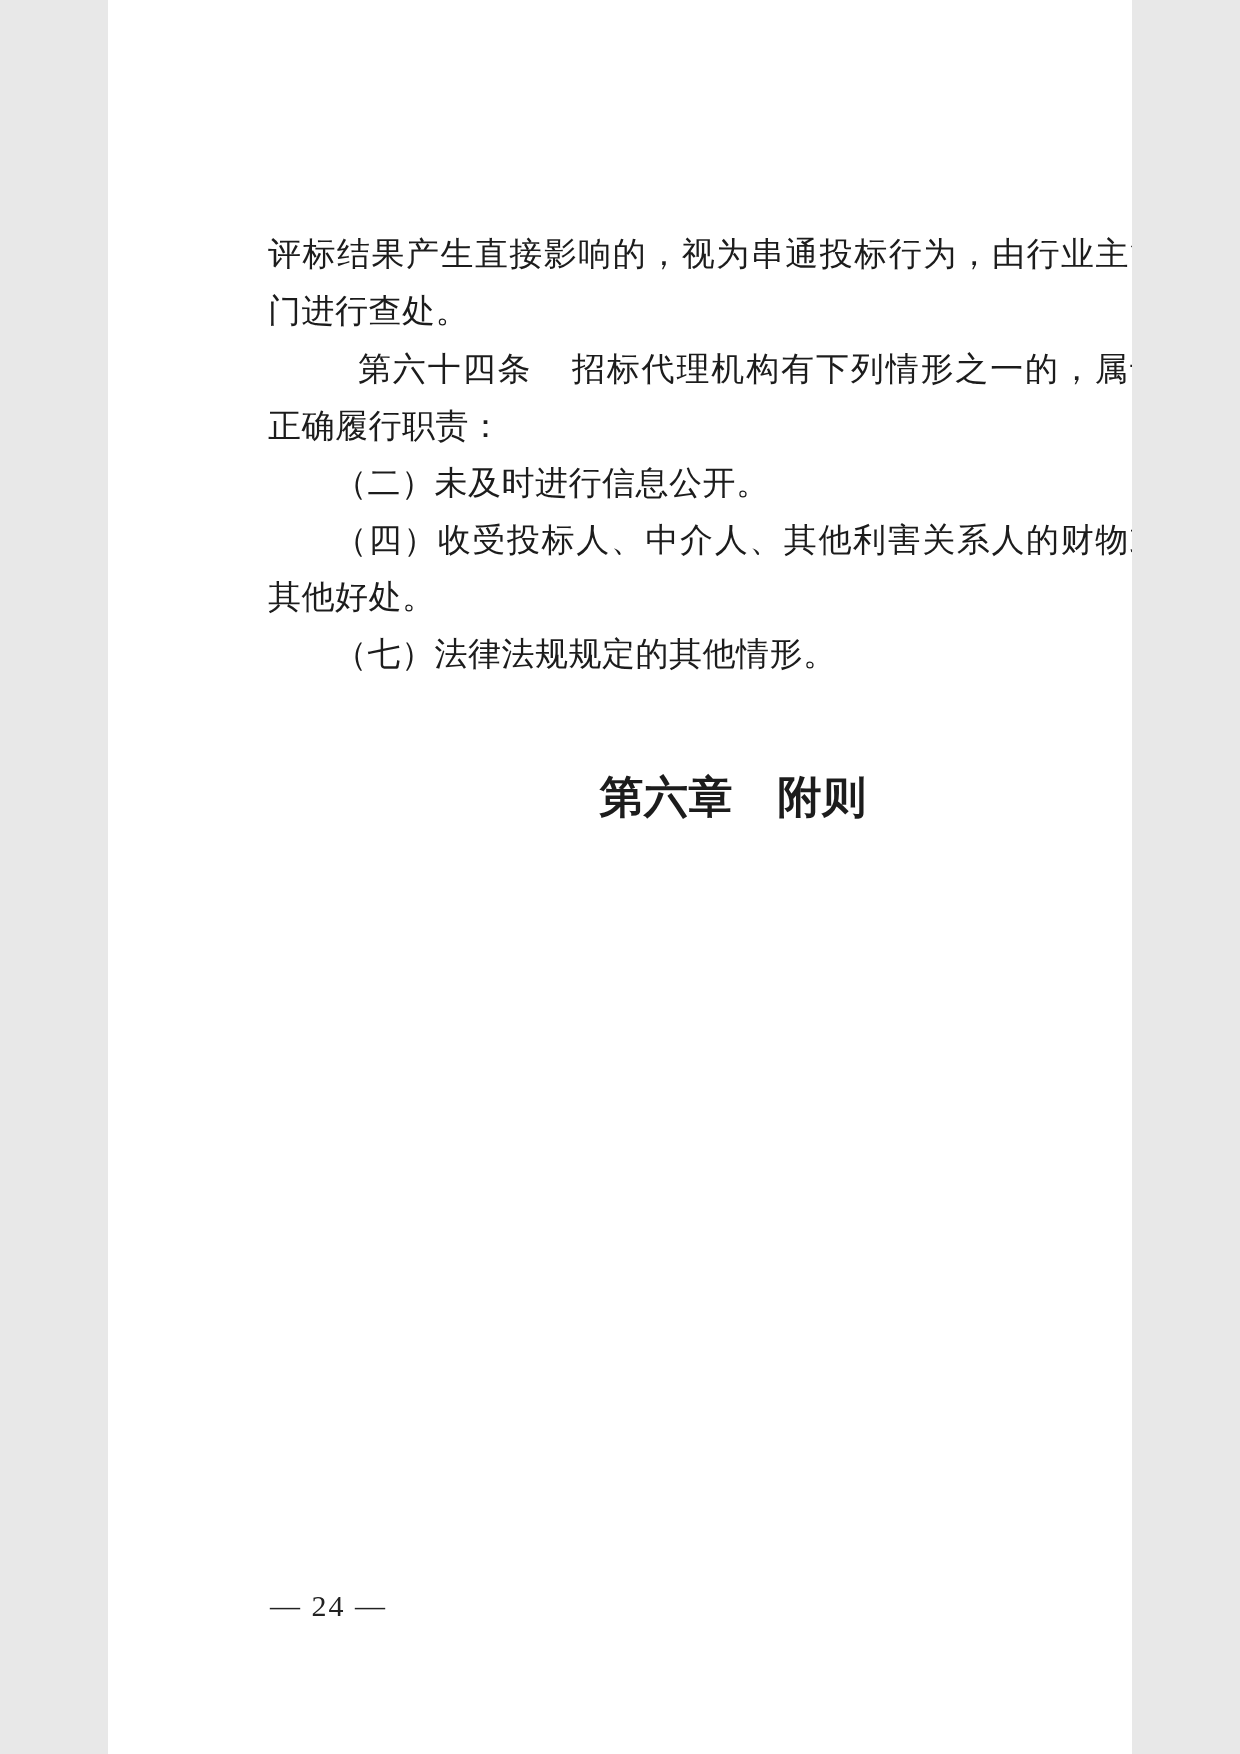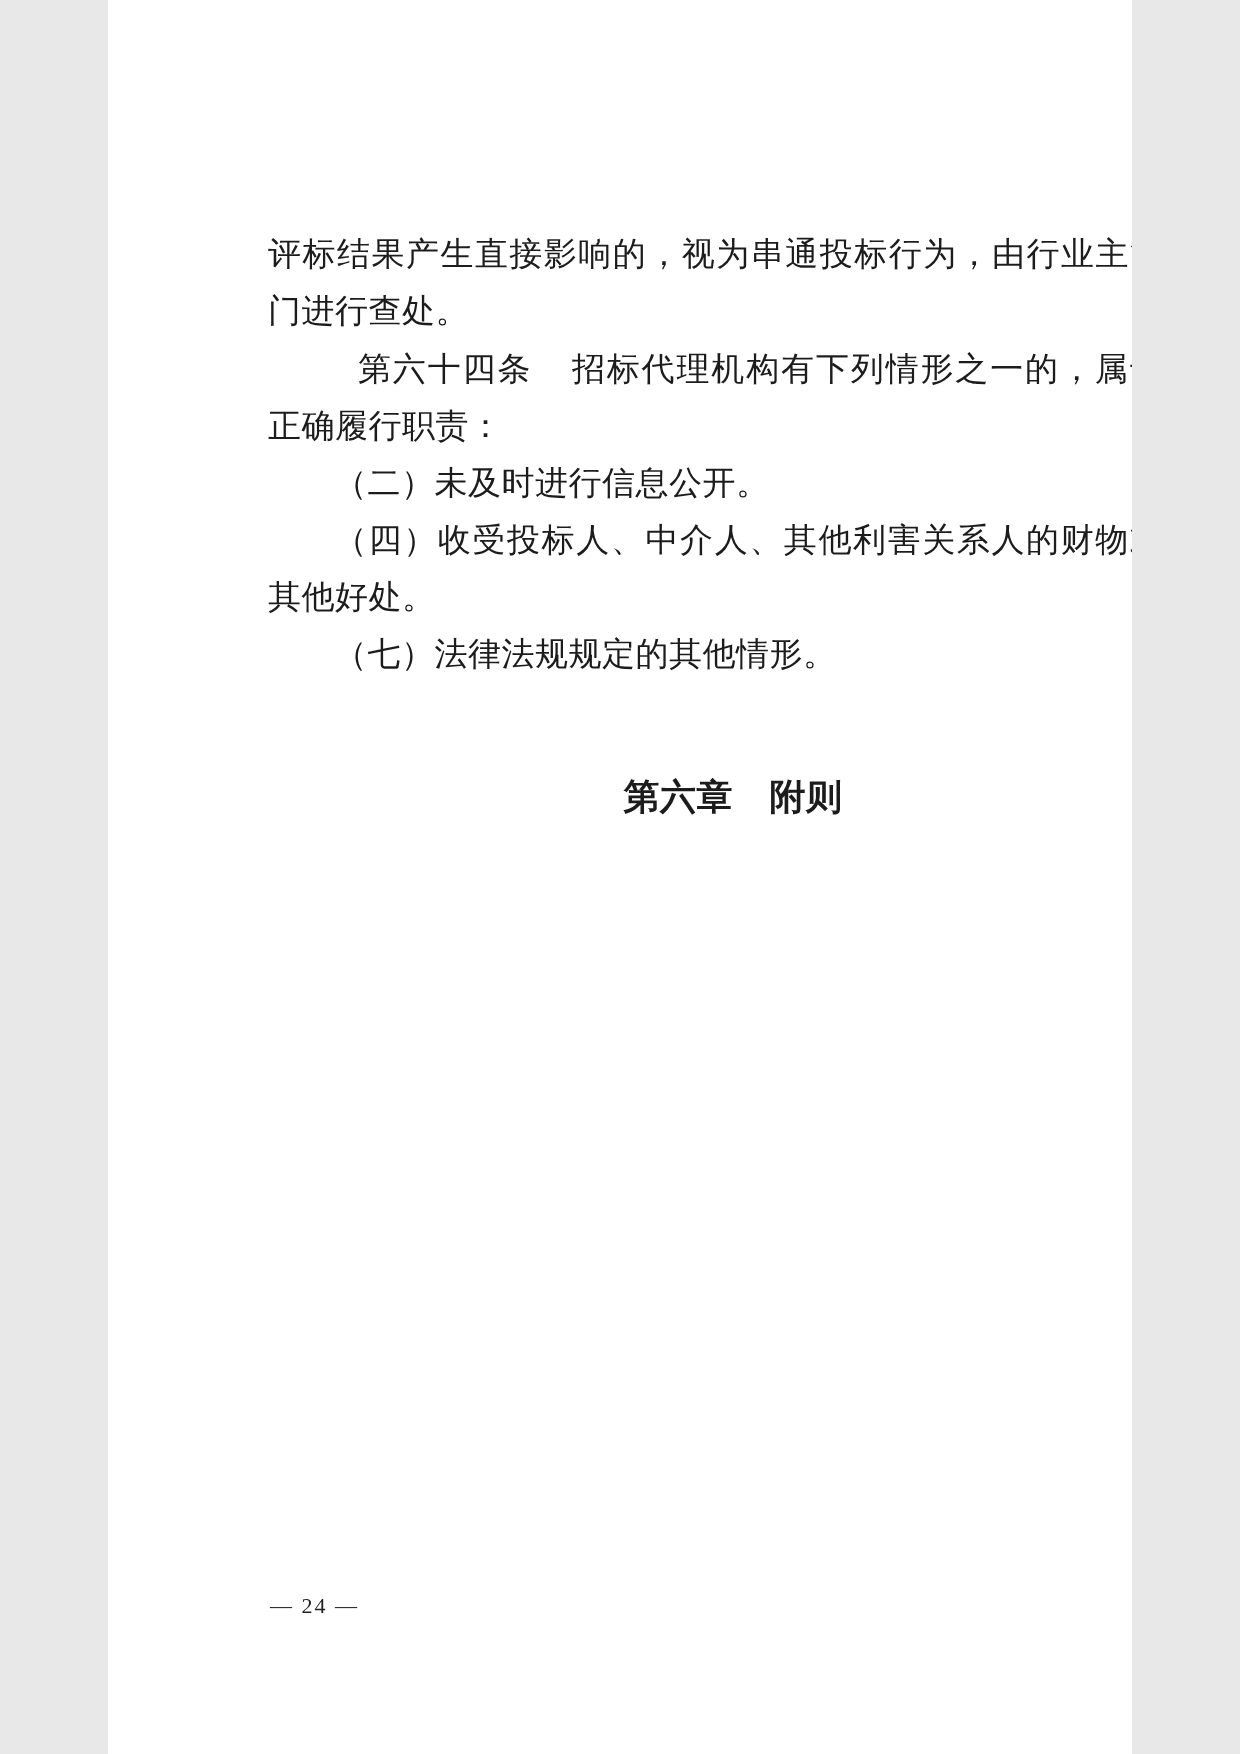--- a/index.html
+++ b/index.html
@@ -40,29 +40,29 @@
     font-family: "Liberation Sans", "DejaVu Sans", sans-serif;
     margin-right: 1.2em;
     margin-left: 24px;
   }
   .chapter-heading {
     margin: 85px 0 8px 0;
     text-align: center;
     text-indent: 0;
     font-family: "Liberation Sans", "DejaVu Sans", sans-serif;
     font-weight: 700;
-    font-size: 36px;
+    font-size: 44px;
     line-height: 57px;
   }
   .page-number {
     position: absolute;
     top: 1586px;
     left: 162px;
     font-family: "Liberation Serif", "DejaVu Serif", serif;
-    font-size: 22px;
+    font-size: 30px;
     line-height: 40px;
     letter-spacing: 2px;
     color: #222222;
   }
 </style>
 </head>
 <body>
 
 <div class="page">
 

